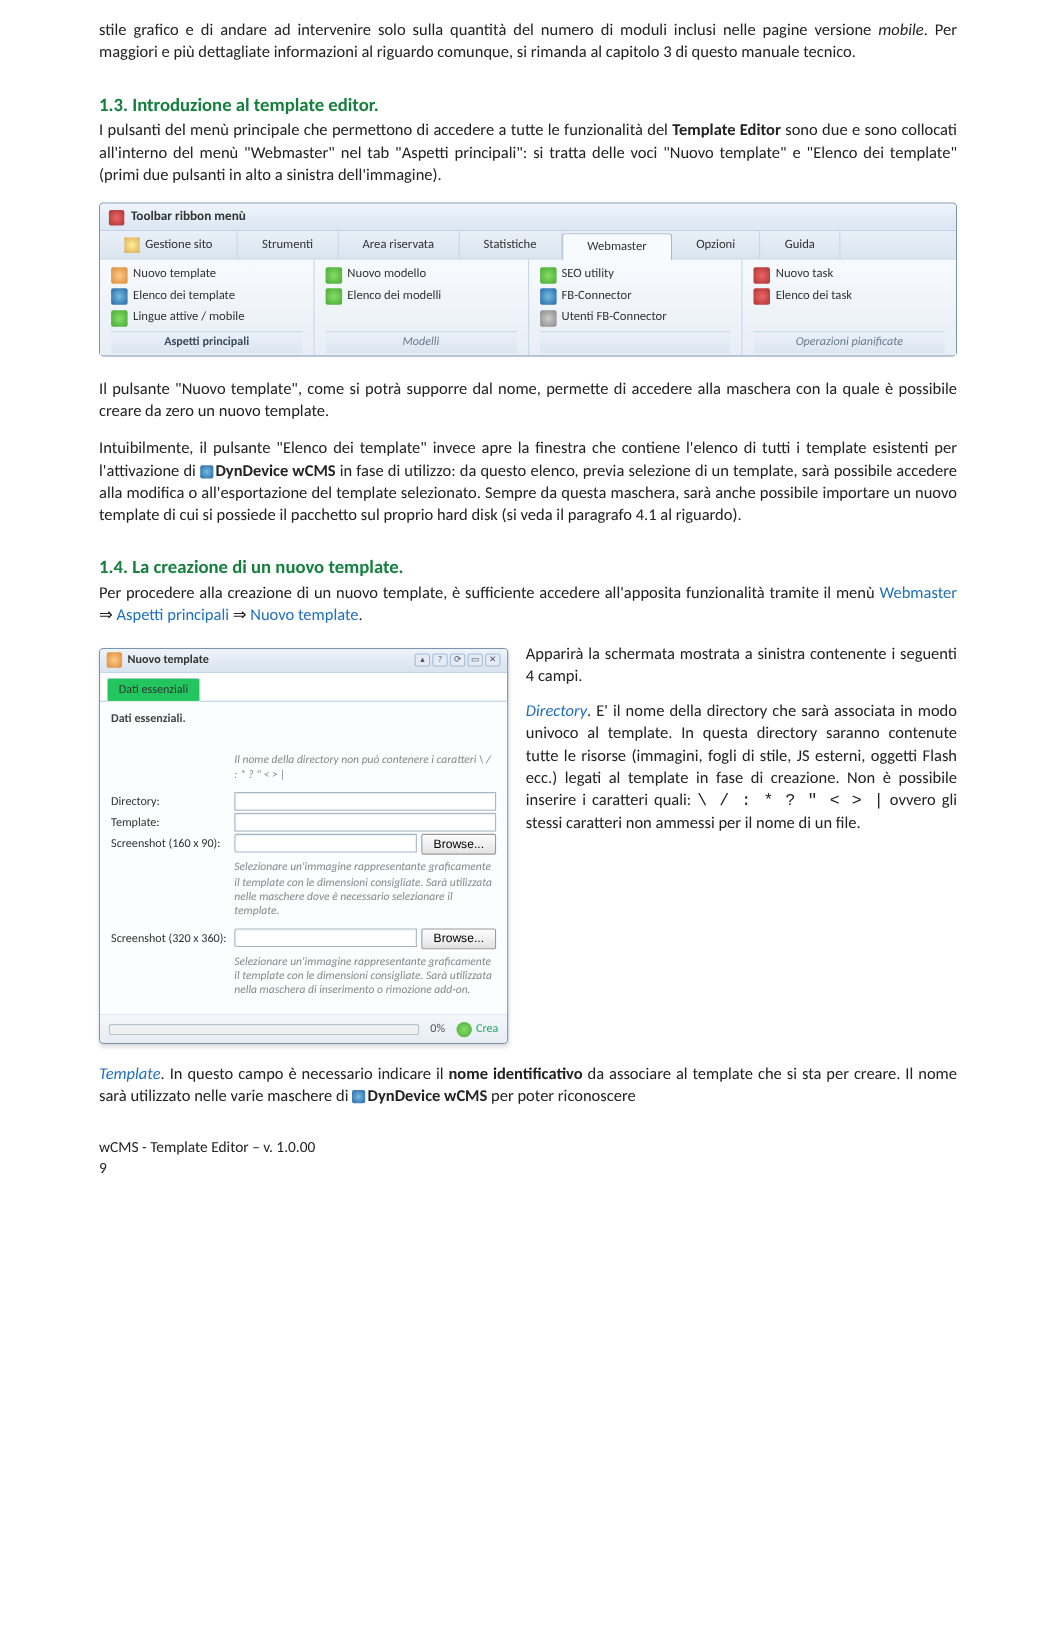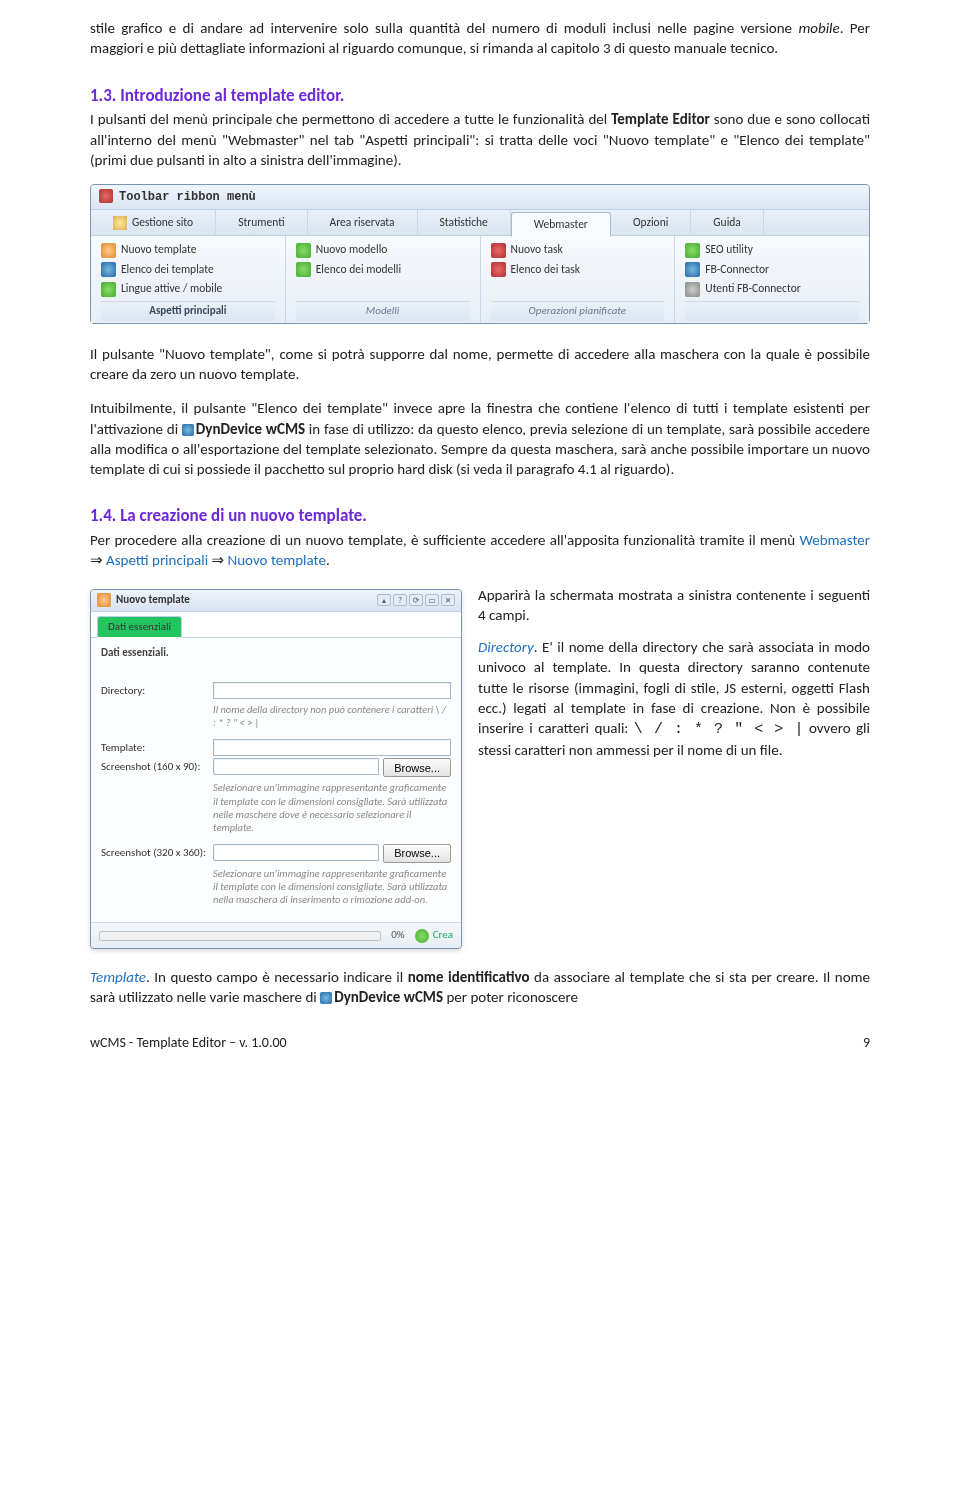--- a/index.html
+++ b/index.html
@@ -9,41 +9,40 @@
     font-family: Calibri, Arial, sans-serif;
     color: #222;
     background: #fff;
     padding: 18px 90px 18px 90px;
     font-size: 15px;
     line-height: 1.35;
   }
   .para { text-align: justify; margin-bottom: 14px; }
   .italic { font-style: italic; }
   .bold { font-weight: bold; }
-  .heading { color: #6d28d9; font-size: 17px; font-weight: bold; margin-top: 26px; margin-bottom: 2px; }
+  .heading { color: #15803d; font-size: 17px; font-weight: bold; margin-top: 26px; margin-bottom: 2px; }
   .link { color: #1f6fbf; }
   .mono { font-family: 'Courier New', monospace; }
 
   
   .ribbon-shot {
     border: 1px solid #7a93b0;
     border-radius: 4px;
     background: linear-gradient(#f0f5fb, #e5edf6);
     margin: 6px 0 20px 0;
     font-size: 12px;
     color: #333;
   }
   .ribbon-title {
-    display: flex; align-items: flex-start;
+    display: flex; align-items: flex-end;
     padding: 4px 8px;
     background: linear-gradient(#eef5fd,#dbe6f2);
     border-bottom: 1px solid #bcd0e6;
     border-radius: 4px 4px 0 0;
     font-weight: bold;
-    font-family: Liberation Mono, monospace;
   }
   .ribbon-title .ico { width: 14px; height: 14px; margin-right: 6px; }
   .tabs {
     display: flex;
     background: linear-gradient(#e9f0f8,#dae5f0);
     border-bottom: 1px solid #bcd0e6;
     height: 26px;
   }
   .tab {
     display: flex; align-items: center;
@@ -176,21 +175,21 @@
   .crea .ico { width:14px; height:14px; margin-right:4px; }
 
   
   .wrap { overflow: visible; }
   .wrap::after { content:""; display:block; clear:both; }
   .wrap p { text-align: justify; margin-bottom: 12px; }
 
   .footer {
     margin-top: 26px;
     display:flex; justify-content:space-between;
-    font-size: 14px; color:#222;
+    font-size: 14px; color:#222;flex-direction:column;
   }
 
   .tiny-ico{display:inline-block;width:12px;height:12px;vertical-align:-2px;margin-right:2px;border-radius:2px}
 </style>
 </head>
 <body>
 
 <p class="para">
   <span>stile grafico e di andare ad intervenire solo sulla quantità del numero di moduli inclusi nelle pagine versione </span><span class="italic">mobile</span><span>. Per maggiori e più dettagliate informazioni al riguardo comunque, si rimanda al capitolo 3 di questo manuale tecnico.</span>
 </p>
@@ -253,44 +252,44 @@
         </div>
       <div class="ritem">
           <span class="rico c-green"></span>
           <span>Elenco dei modelli</span>
         </div>
       <div class="ritem" style="visibility:hidden"><span class="rico"></span>&nbsp;</div>
       <div class="rgroup-label">Modelli</div>
     </div>
     <div class="rgroup">
       <div class="ritem">
+          <span class="rico c-green"></span>
+          <span>SEO utility</span>
+        </div>
+      <div class="ritem">
+          <span class="rico c-blue"></span>
+          <span>FB-Connector</span>
+        </div>
+      <div class="ritem">
+          <span class="rico c-gray"></span>
+          <span>Utenti FB-Connector</span>
+        </div>
+      <div class="rgroup-label">&nbsp;</div>
+    </div>
+    <div class="rgroup">
+      <div class="ritem">
           <span class="rico c-red"></span>
           <span>Nuovo task</span>
         </div>
       <div class="ritem">
           <span class="rico c-red"></span>
           <span>Elenco dei task</span>
         </div>
       <div class="ritem" style="visibility:hidden"><span class="rico"></span>&nbsp;</div>
       <div class="rgroup-label">Operazioni pianificate</div>
-    </div>
-    <div class="rgroup">
-      <div class="ritem">
-          <span class="rico c-green"></span>
-          <span>SEO utility</span>
-        </div>
-      <div class="ritem">
-          <span class="rico c-blue"></span>
-          <span>FB-Connector</span>
-        </div>
-      <div class="ritem">
-          <span class="rico c-gray"></span>
-          <span>Utenti FB-Connector</span>
-        </div>
-      <div class="rgroup-label">&nbsp;</div>
     </div>
   </div>
 </div>
 
 <p class="para">Il pulsante "Nuovo template", come si potrà supporre dal nome, permette di accedere alla maschera con la quale è possibile creare da zero un nuovo template.</p>
 
 <p class="para">
   <span>Intuibilmente, il pulsante "Elenco dei template" invece apre la finestra che contiene l'elenco di tutti i template esistenti per l'attivazione di </span><span class="tiny-ico c-blue"></span><span class="bold">DynDevice wCMS</span><span> in fase di utilizzo: da questo elenco, previa selezione di un template, sarà possibile accedere alla modifica o all'esportazione del template selezionato. Sempre da questa maschera, sarà anche possibile importare un nuovo template di cui si possiede il pacchetto sul proprio hard disk (si veda il paragrafo 4.1 al riguardo).</span>
 </p>
 
@@ -312,29 +311,29 @@
         <span>⟳</span>
         <span>▭</span>
         <span>✕</span>
       </span>
     </div>
     <div class="form-tab">Dati essenziali</div>
     <div class="form-body">
       <div class="form-section-title">Dati essenziali.</div>
 
       <div class="frow">
+          <div class="flabel"></div>
+          <div class="fcontrol fhint">Il nome della directory non può contenere i caratteri \ / : * ? " &lt; &gt; |</div>
+        </div>
+      <div class="frow">
         <div class="flabel">Directory:</div>
         <div class="fcontrol">
             <div class="finput"></div>
           </div>
       </div>
-      <div class="frow">
-          <div class="flabel"></div>
-          <div class="fcontrol fhint">Il nome della directory non può contenere i caratteri \ / : * ? " &lt; &gt; |</div>
-        </div>
 
       <div class="frow">
         <div class="flabel">Template:</div>
         <div class="fcontrol">
             <div class="finput"></div>
           </div>
       </div>
 
       <div class="frow">
         <div class="flabel">Screenshot (160 x 90):</div>

